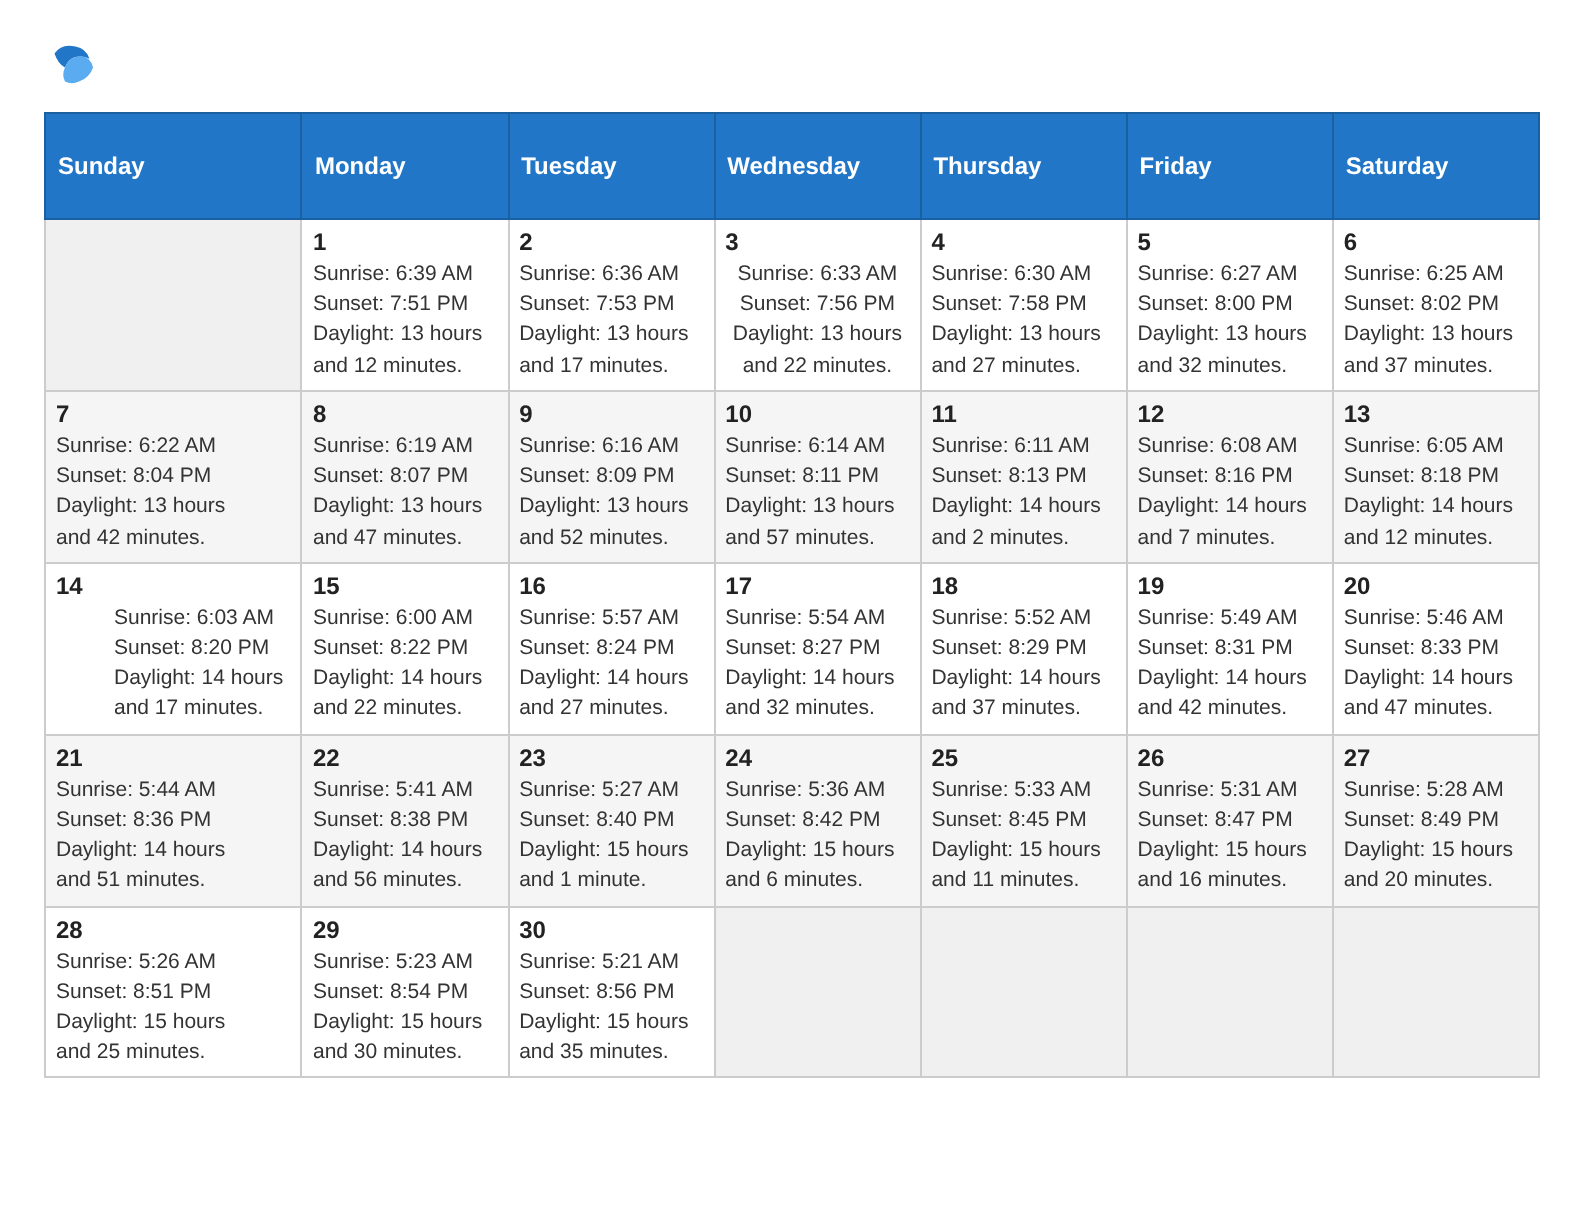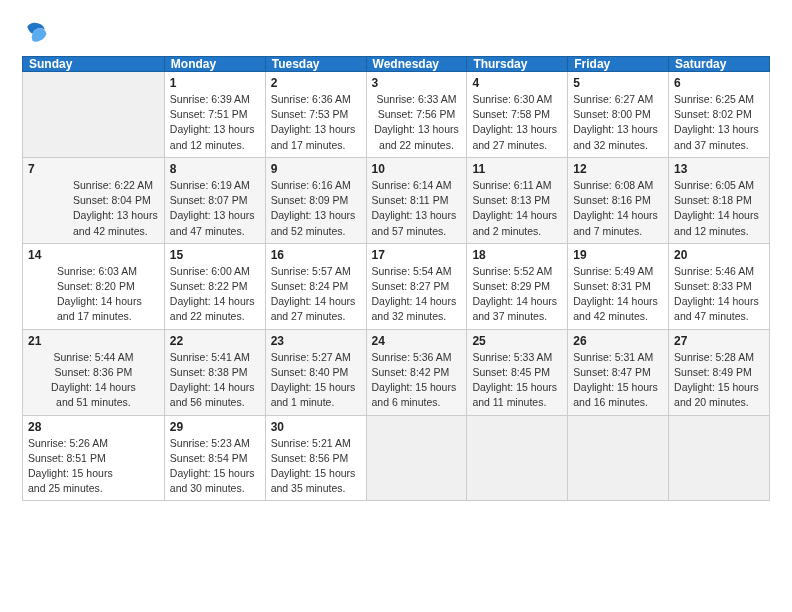--- a/index.html
+++ b/index.html
@@ -54,21 +54,21 @@
     }
     .calendar {
       width: 100%;
       border-collapse: collapse;
       margin-top: 10px;
       font-size: 11px;
     }
     .calendar thead th {
       background: #2276c7;
       color: #fff;
-      padding: 0 6px;
+      padding: 19px 6px;
       text-align: left;
       font-size: 12px;
       font-weight: bold;
       border: 1px solid #1a5fa0;
     }
     .calendar tbody td {
       border: 1px solid #ccc;
       vertical-align: top;
       padding: 4px 5px;
       min-width: 100px;
@@ -173,21 +173,21 @@
             <span class="day-num">6</span>
             <div class="day-info" style="white-space: pre-line;">Sunrise: 6:25 AM
 Sunset: 8:02 PM
 Daylight: 13 hours
 and 37 minutes.</div>
           </td>
         </tr>
         <tr>
           <td>
             <span class="day-num">7</span>
-            <div class="day-info" style="white-space: pre-line; margin-left: 45px;">Sunrise: 6:22 AM
+            <div class="day-info" style="white-space: pre-line;">Sunrise: 6:22 AM
 Sunset: 8:04 PM
 Daylight: 13 hours
 and 42 minutes.</div>
           </td>
           <td>
             <span class="day-num">8</span>
             <div class="day-info" style="white-space: pre-line;">Sunrise: 6:19 AM
 Sunset: 8:07 PM
 Daylight: 13 hours
 and 47 minutes.</div>
@@ -275,21 +275,21 @@
             <span class="day-num">20</span>
             <div class="day-info" style="white-space: pre-line;">Sunrise: 5:46 AM
 Sunset: 8:33 PM
 Daylight: 14 hours
 and 47 minutes.</div>
           </td>
         </tr>
         <tr>
           <td>
             <span class="day-num">21</span>
-            <div class="day-info" style="white-space: pre-line; text-align: center;">Sunrise: 5:44 AM
+            <div class="day-info" style="white-space: pre-line;">Sunrise: 5:44 AM
 Sunset: 8:36 PM
 Daylight: 14 hours
 and 51 minutes.</div>
           </td>
           <td>
             <span class="day-num">22</span>
             <div class="day-info" style="white-space: pre-line;">Sunrise: 5:41 AM
 Sunset: 8:38 PM
 Daylight: 14 hours
 and 56 minutes.</div>

